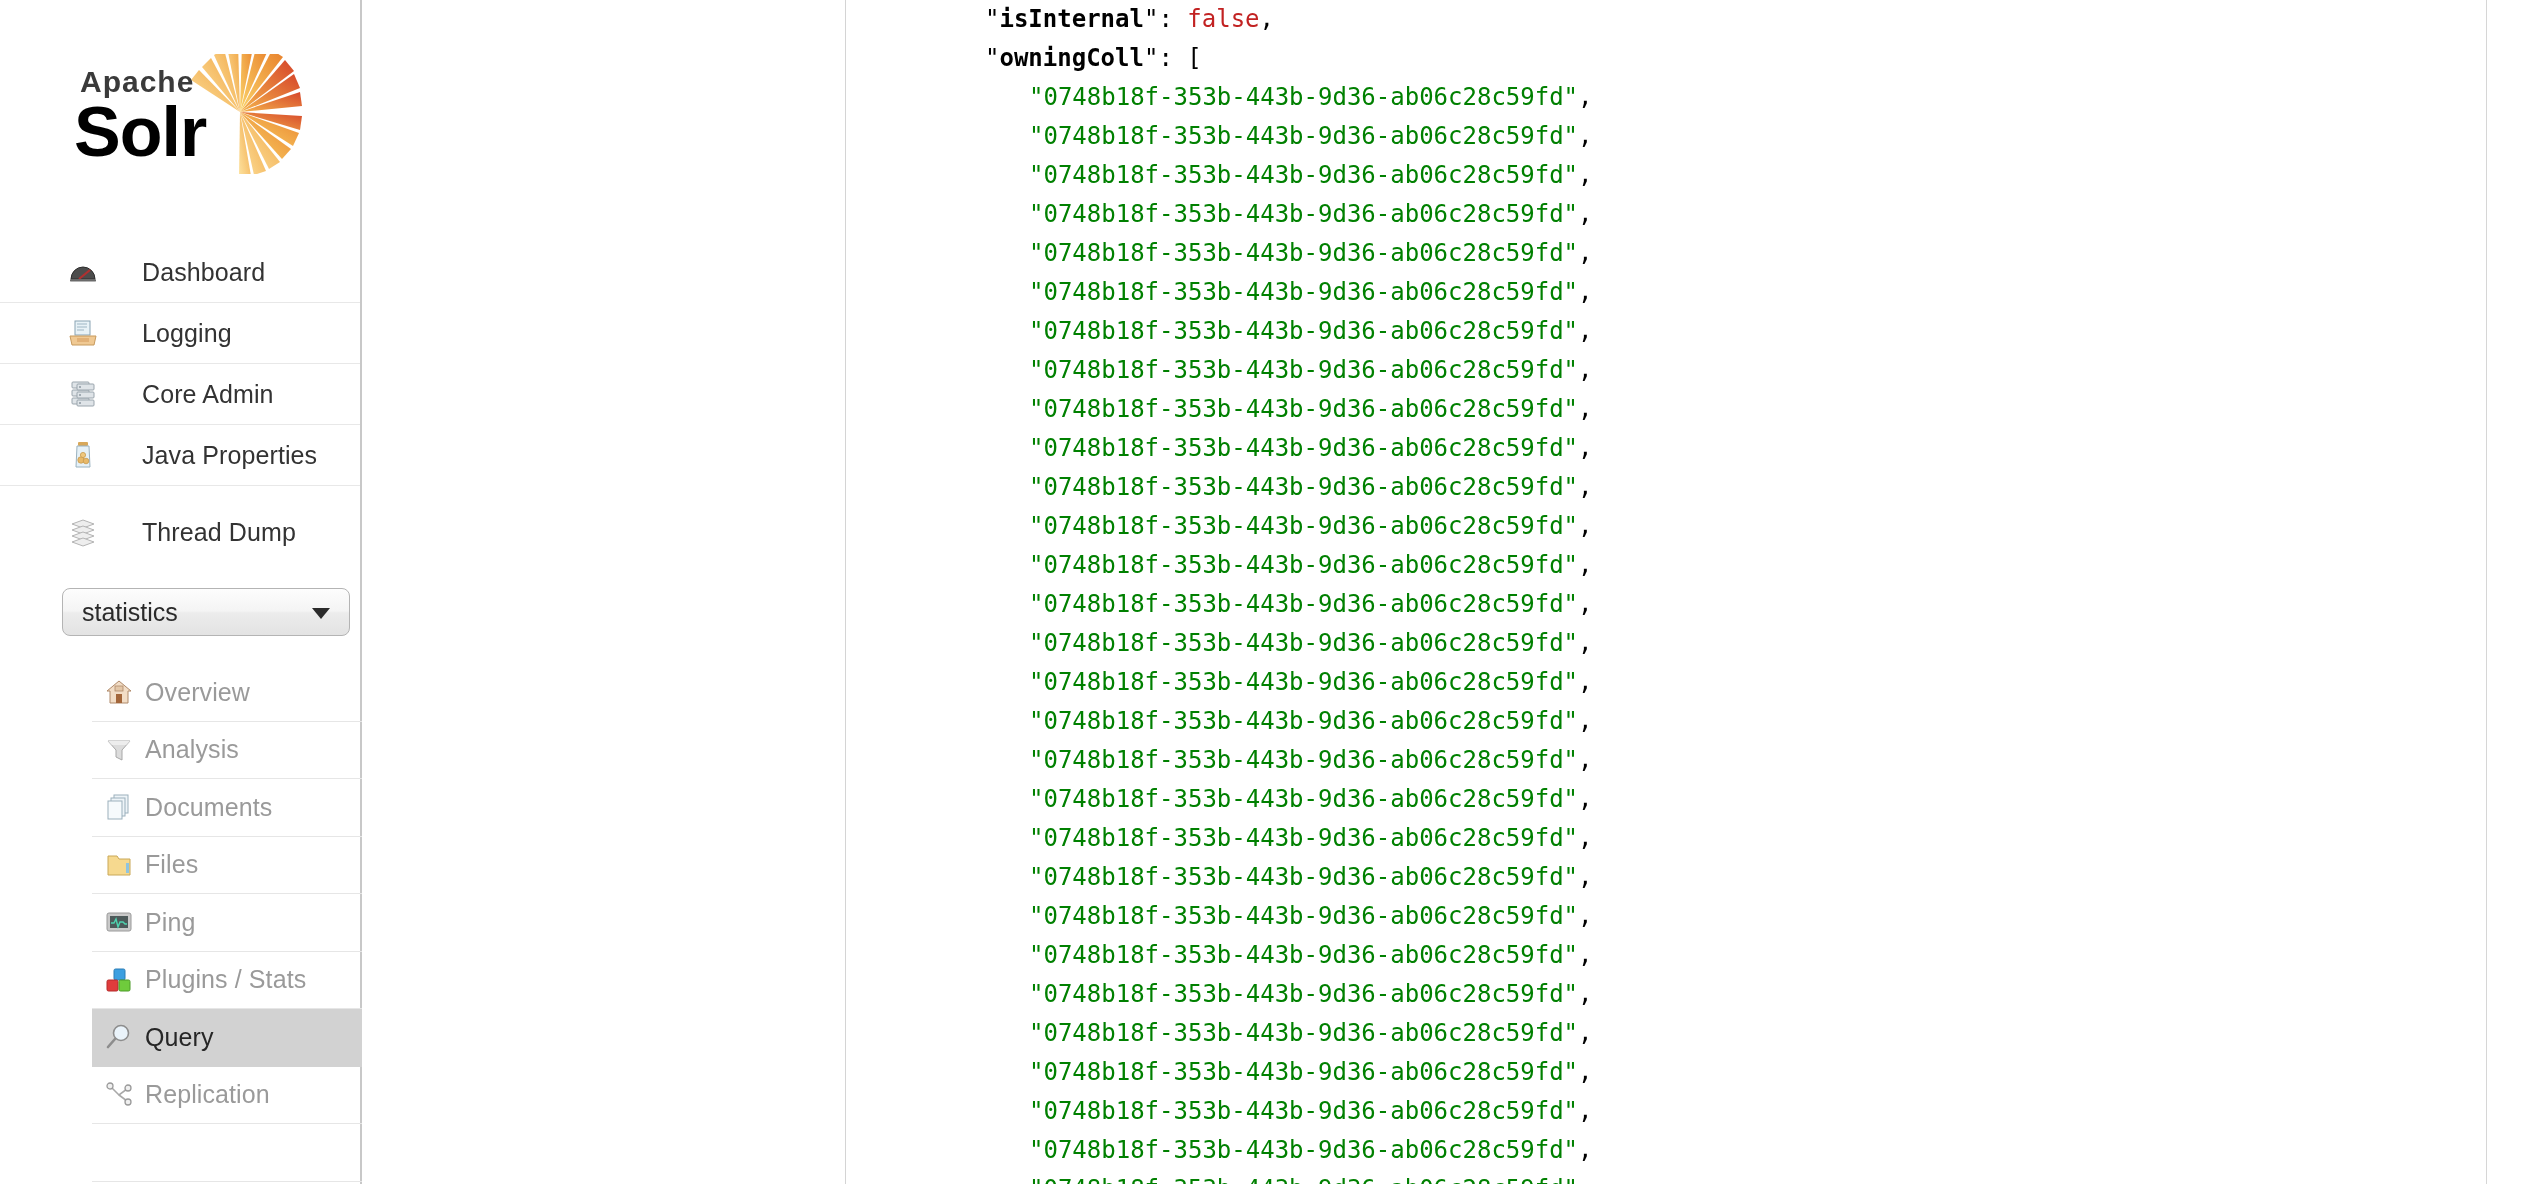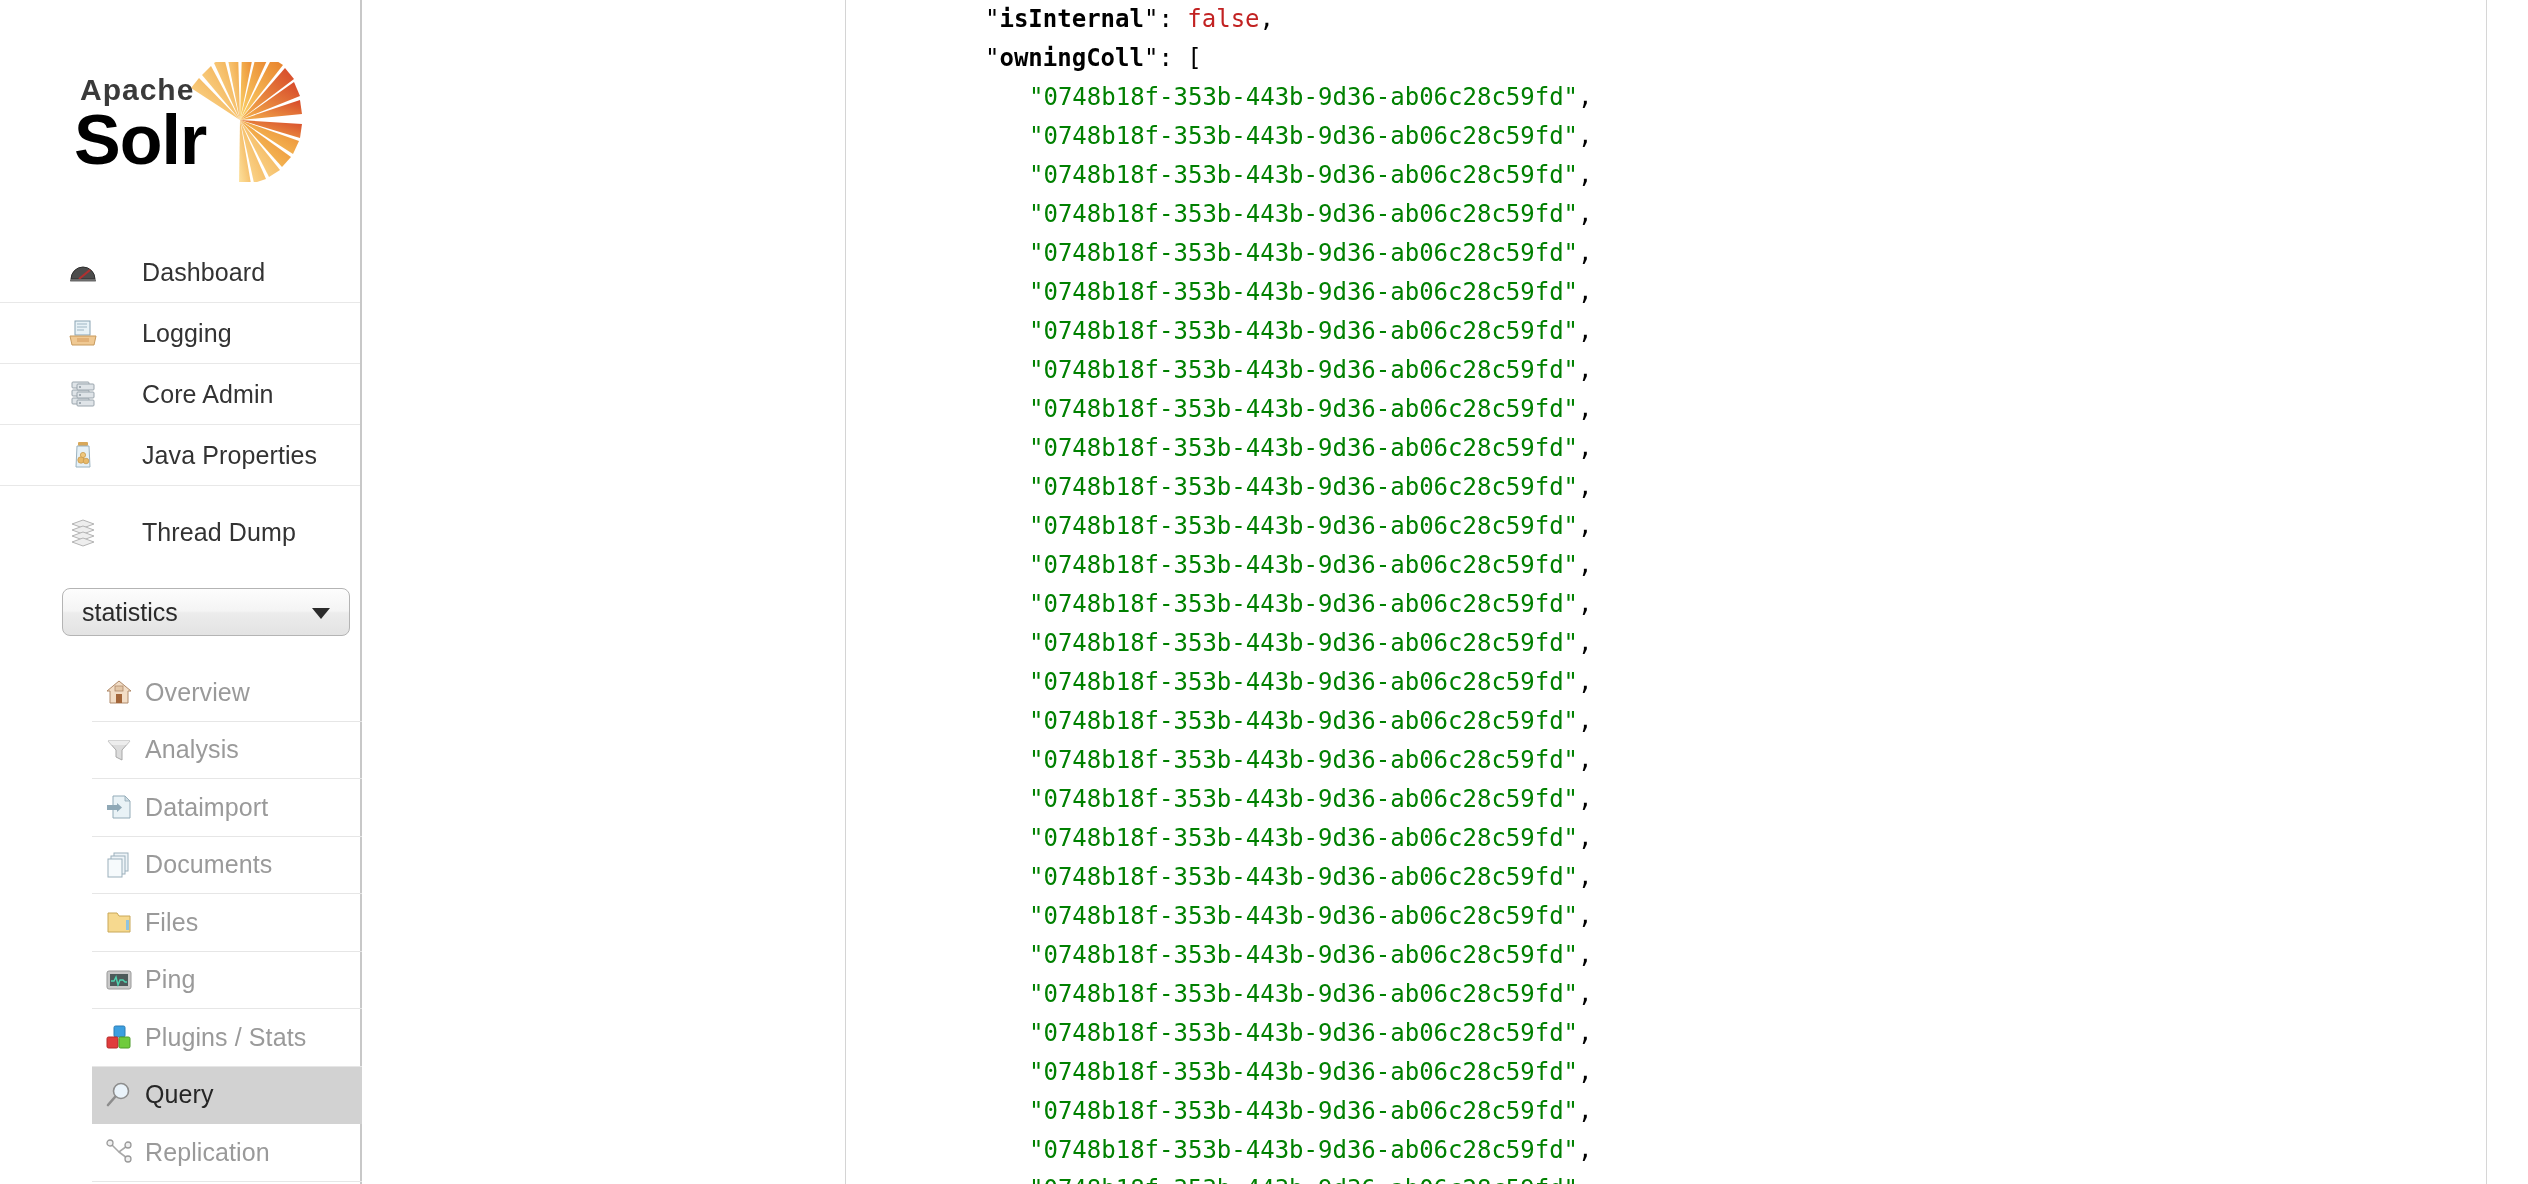--- a/index.html
+++ b/index.html
@@ -22,21 +22,21 @@
     width: 362px;
     height: 1184px;
     border-right: 2px solid #c8c8c8;
     box-sizing: border-box;
     background: #ffffff;
   }
 
   #logo-wrap {
     position: absolute;
     left: 72px;
-    top: 62px;
+    top: 54px;
     width: 250px;
     height: 120px;
     text-decoration: underline;
   }
   #logo-svg { display: block; }
 
   #main-nav {
     position: absolute;
     left: 0;
     top: 242px;
@@ -326,33 +326,20 @@
         <span class="core-ic">
           <svg width="28" height="28" viewBox="0 0 28 28">
             <path d="M3 5 L25 5 L17 14 L17 24 L11 21 L11 14 Z" fill="#dcdcdc" stroke="#a8a8a8" stroke-width="1"></path>
             <path d="M3 5 L25 5 L21 9 L7 9 Z" fill="#ededed"></path>
           </svg>
         </span>
         <span class="core-label">Analysis</span>
       </span>
     </div>
 
-    <div class="core-item">
-      <span class="cm-inner">
-        <span class="core-ic">
-          <svg width="28" height="28" viewBox="0 0 28 28">
-            <path d="M8 3 L20 3 L25 8 L25 25 L8 25 Z" fill="#e9f2f6" stroke="#93abb8" stroke-width="1"></path>
-            <path d="M20 3 L20 8 L25 8 Z" fill="#cfdde4" stroke="#93abb8" stroke-width=".8"></path>
-            <rect x="2" y="12" width="10" height="5" fill="#8fa8b6"></rect>
-            <path d="M12 10 L17 14.5 L12 19 Z" fill="#8fa8b6"></path>
-          </svg>
-        </span>
-        <span class="core-label">Dataimport</span>
-      </span>
-    </div>
 
     <div class="core-item">
       <span class="cm-inner">
         <span class="core-ic">
           <svg width="28" height="28" viewBox="0 0 28 28">
             <rect x="9" y="2" width="14" height="18" fill="#eef4f8" stroke="#9bb0bc" stroke-width="1"></rect>
             <rect x="6" y="5" width="14" height="18" fill="#eef4f8" stroke="#9bb0bc" stroke-width="1"></rect>
             <rect x="3" y="8" width="14" height="18" fill="#f6fafc" stroke="#9bb0bc" stroke-width="1"></rect>
           </svg>
         </span>

